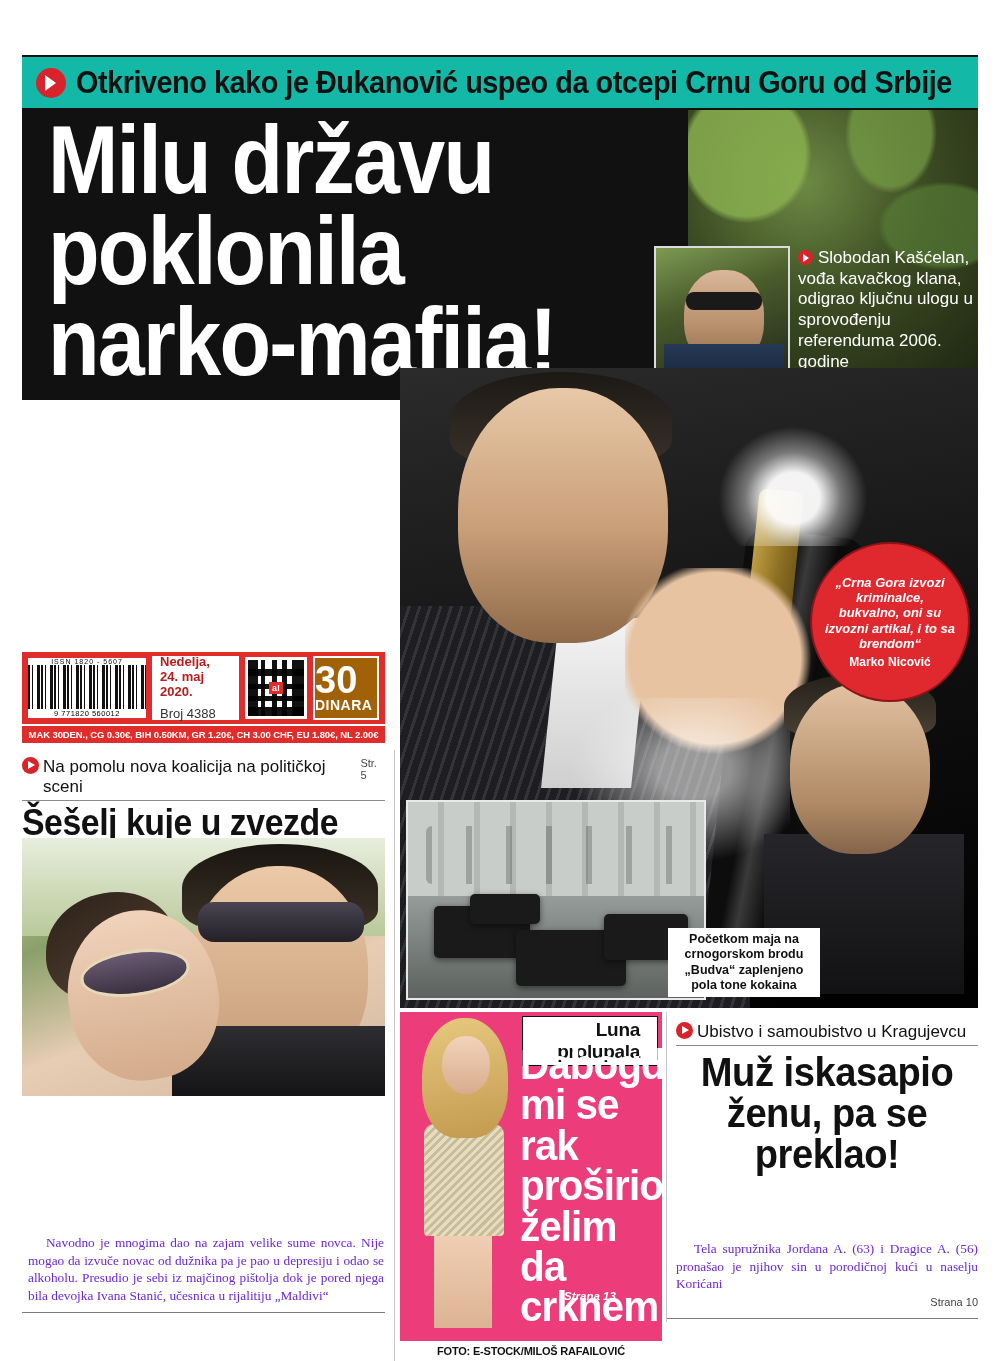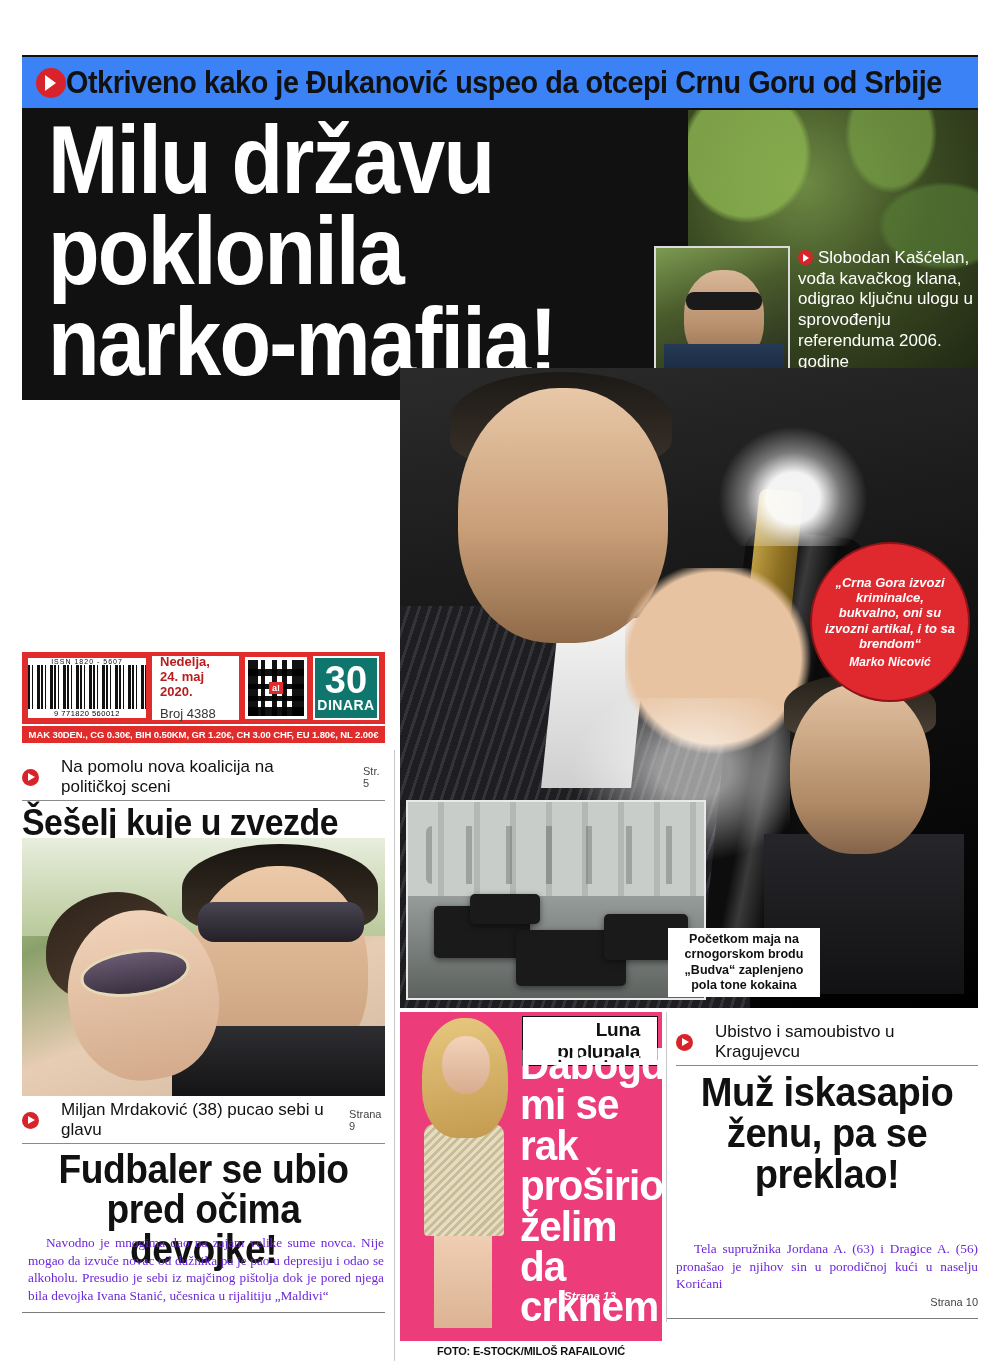--- a/index.html
+++ b/index.html
@@ -8,22 +8,22 @@
     background: #ffffff;
     font-family: "Liberation Sans", sans-serif;
     overflow: hidden;
   }
   .page { position: relative; width: 1000px; height: 1361px; background: #fff; }
 
   
   .top-white { position: absolute; left:0; top:0; width:1000px; height:55px; background:#fff; }
   .teaser-bar {
     position:absolute; left:22px; top:55px; width:956px; height:55px;
-    background:#3b82f6; border-top:2px solid #111; border-bottom:2px solid #111;
-    display:flex; align-items:center; padding-left:14px; overflow:hidden;
+    background:#14b8a6; border-top:2px solid #111; border-bottom:2px solid #111;
+    display:flex; align-items:center; padding-left:14px; gap:10px; overflow:hidden;
   }
   .arrow-circle {
     flex:0 0 auto; width:30px; height:30px; border-radius:50%;
     background:#d8232a; position:relative;
   }
   .arrow-circle::after{
     content:""; position:absolute; left:9px; top:7px;
     border-left:11px solid #fff; border-top:8px solid transparent; border-bottom:8px solid transparent;
   }
   .teaser-text {
@@ -151,21 +151,21 @@
   }
 
   
   .quote-circle {
     position:absolute; left:810px; top:542px; width:160px; height:160px; border-radius:50%;
     background:#e0282f; border:2px solid #8d1419;
     display:flex; flex-direction:column; align-items:center; justify-content:center;
     padding:10px 12px; text-align:center;
   }
   .quote-text { color:#fff; font-style:italic; font-weight:700; font-size:13px; line-height:1.18; }
-  .quote-author { color:#fff; font-weight:700; font-size:12px; margin-top:4px;font-style:italic; }
+  .quote-author { color:#fff; font-weight:700; font-size:12px; margin-top:4px; }
 
   
   .coke-photo {
     position:absolute; left:406px; top:800px; width:300px; height:200px;
     background:linear-gradient(180deg,#cfd2cf 0%,#9fa5a3 40%,#5d625f 100%);
     border:2px solid #e9e9e9; overflow:hidden;
   }
   .coke-photo .wall {
     position:absolute; left:0; top:0; width:100%; height:48%;
     background:repeating-linear-gradient(90deg,#c9cdc9 0 30px,#b4b8b4 30px 36px);
@@ -227,34 +227,34 @@
   .qr-inner {
     width:100%; height:100%;
     background:
       linear-gradient(90deg,#111 0 18%, transparent 18% 24%, #111 24% 30%, transparent 30% 42%, #111 42% 52%, transparent 52% 60%, #111 60% 70%, transparent 70% 78%, #111 78% 100%),
       linear-gradient(0deg,#111 0 16%, transparent 16% 26%, #111 26% 36%, transparent 36% 48%, #111 48% 58%, transparent 58% 72%, #111 72% 84%, transparent 84% 100%);
     background-blend-mode:multiply; background-color:#fff; position:relative;
   }
   .qr-inner::after{ content:"a!"; position:absolute; left:50%; top:50%; transform:translate(-50%,-50%);
     background:#e02d2c; color:#fff; font-size:9px; font-weight:700; padding:1px 3px; }
   .price-box {
-    width:66px; height:64px; background:#0f766e; border:2px solid #fff;
-    display:flex; flex-direction:column; align-items:center; justify-content:center;
+    width:66px; height:64px; background:#a16207; border:2px solid #fff;
+    display:flex; flex-direction:column; align-items:flex-start; justify-content:center;
   }
   .price-num { color:#fff; font-family:"Liberation Sans Narrow","Liberation Sans",sans-serif;
     font-weight:700; font-size:38px; line-height:0.9; }
   .price-cur { color:#fff; font-size:14px; font-weight:700; letter-spacing:.5px; }
   .price-row {
     position:absolute; left:22px; top:726px; width:363px; height:17px; background:#e02d2c;
     color:#fff; font-size:9.5px; font-weight:700; display:flex; align-items:center;
     justify-content:center; letter-spacing:-0.1px;
   }
 
   
-  .kicker-row { display:flex; align-items:center; gap:22px; }
+  .kicker-row { display:flex; align-items:flex-start; gap:4px; }
   .kicker-dot { flex:0 0 auto; width:17px; height:17px; border-radius:50%; background:#d8232a; position:relative; }
   .kicker-dot::after{ content:""; position:absolute; left:5.5px; top:4px;
     border-left:7px solid #fff; border-top:4.5px solid transparent; border-bottom:4.5px solid transparent; }
   .kicker-txt { font-size:17px; color:#111; }
   .kicker-page { font-size:11px; color:#444; margin-left:auto; }
 
   .seselj-block { position:absolute; left:22px; top:757px; width:363px; }
   .rule { border-bottom:1.5px solid #8a8a8a; margin-top:3px; }
   .headline-black {
     font-family:"Liberation Sans Narrow","Liberation Sans",sans-serif;
@@ -441,29 +441,20 @@
     <div class="cp-sky"></div>
     <div class="cp-m-hair"></div>
     <div class="cp-m-head"></div>
     <div class="cp-m-glass"></div>
     <div class="cp-m-shirt"></div>
     <div class="cp-w-hair"></div>
     <div class="cp-w-head"></div>
     <div class="cp-w-glass"></div>
   </div>
 
-  <div class="fudbaler-block">
-    <div class="kicker-row">
-      <span class="kicker-dot"></span>
-      <span class="kicker-txt">Miljan Mrdaković (38) pucao sebi u glavu</span>
-      <span class="kicker-page">Strana 9</span>
-    </div>
-    <div class="rule"></div>
-    <div class="headline-black fudbaler-h">Fudbaler se ubio pred očima devojke!</div>
-  </div>
   <div class="body-serif fudbaler-body">Navodno je mnogima dao na zajam velike sume novca. Nije mogao da izvuče novac od dužnika pa je pao u depresiju i odao se alkoholu. Presudio je sebi iz majčinog pištolja dok je pored njega bila devojka Ivana Stanić, učesnica u rijalitiju „Maldivi“</div>
   <div class="bottom-rule-left"></div>
 
   <div class="luna-col">
     <div class="luna-photo">
       <div class="luna-legs"></div>
       <div class="luna-dress"></div>
       <div class="luna-hair"></div>
       <div class="luna-face"></div>
     </div>

